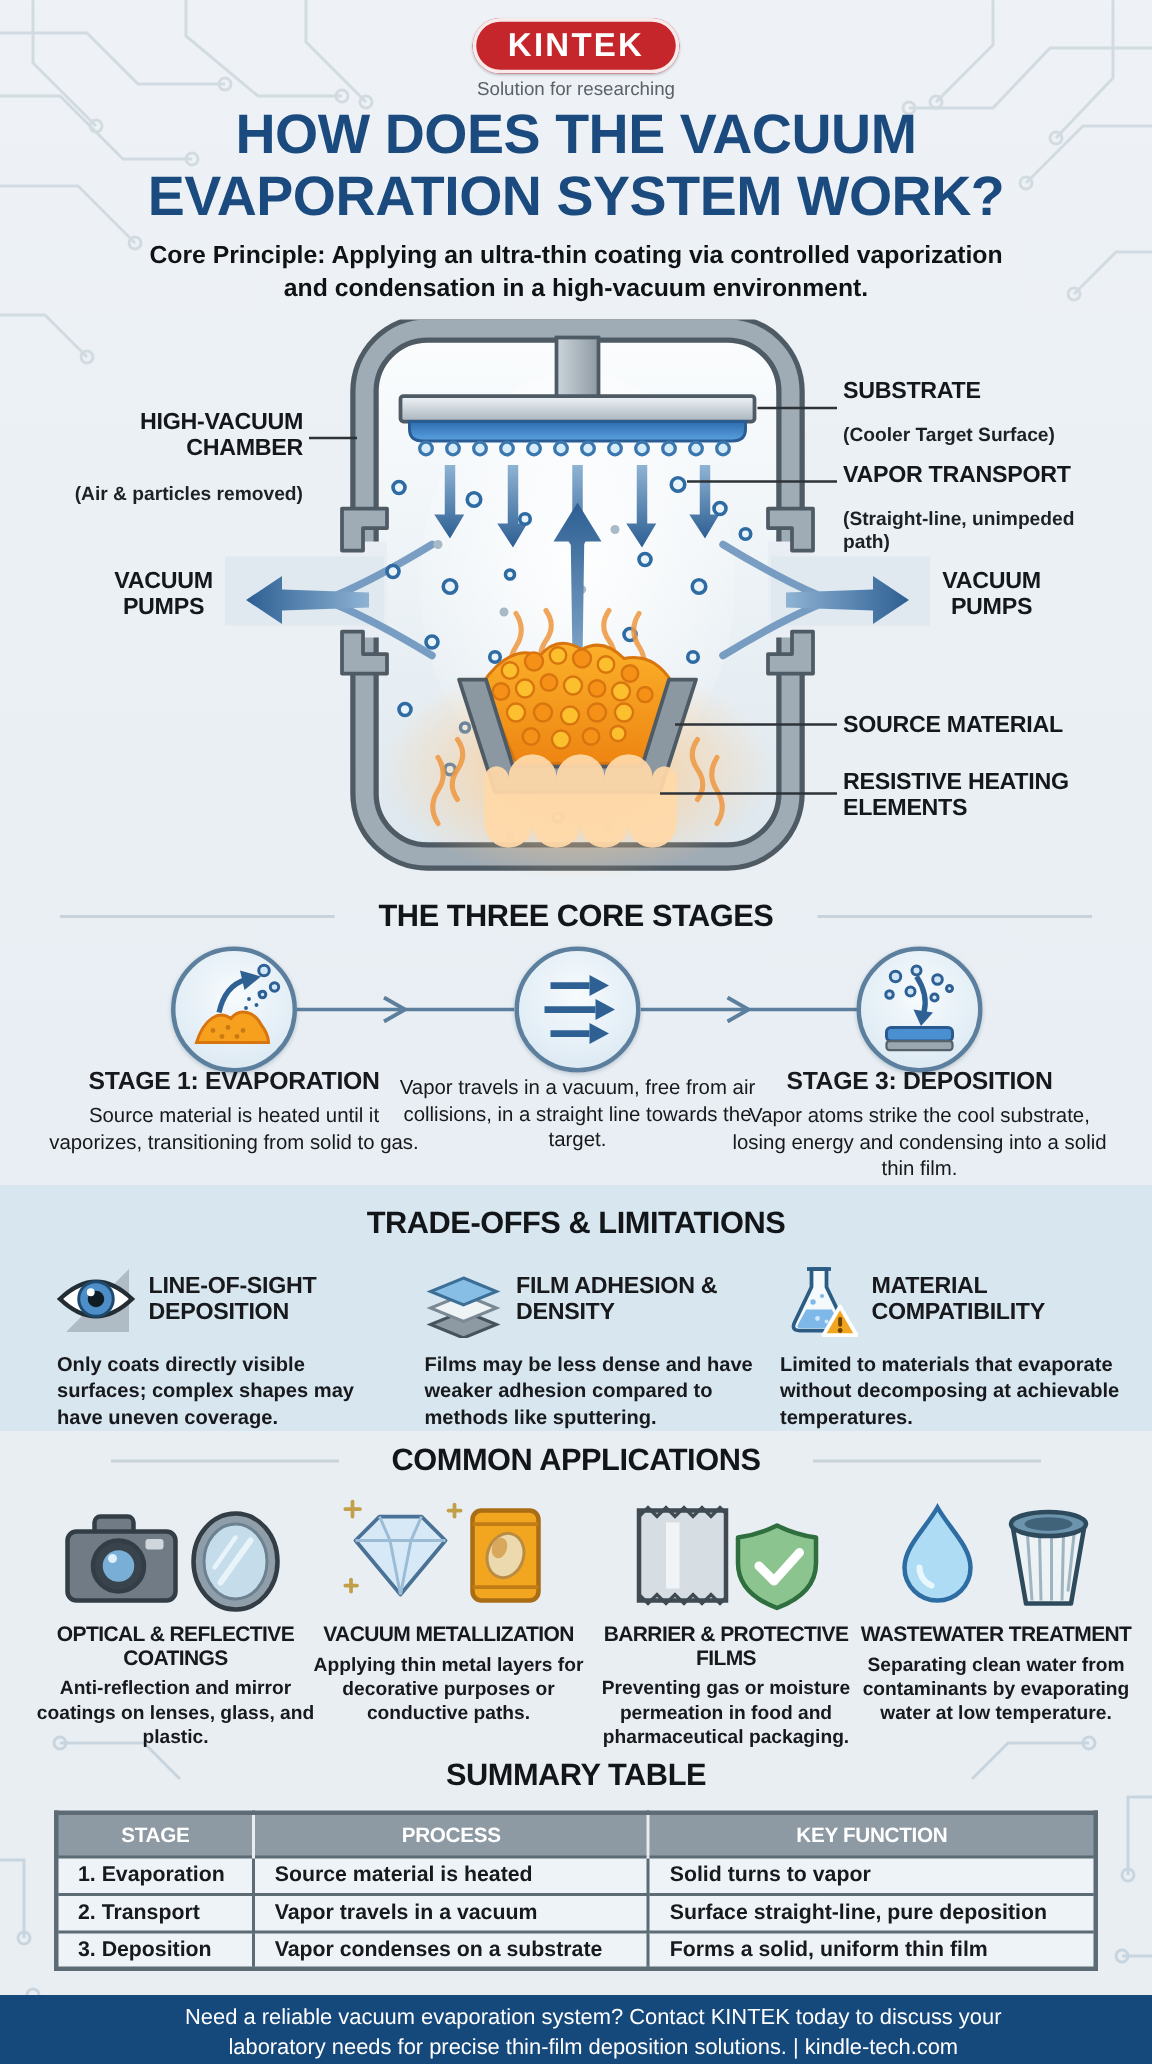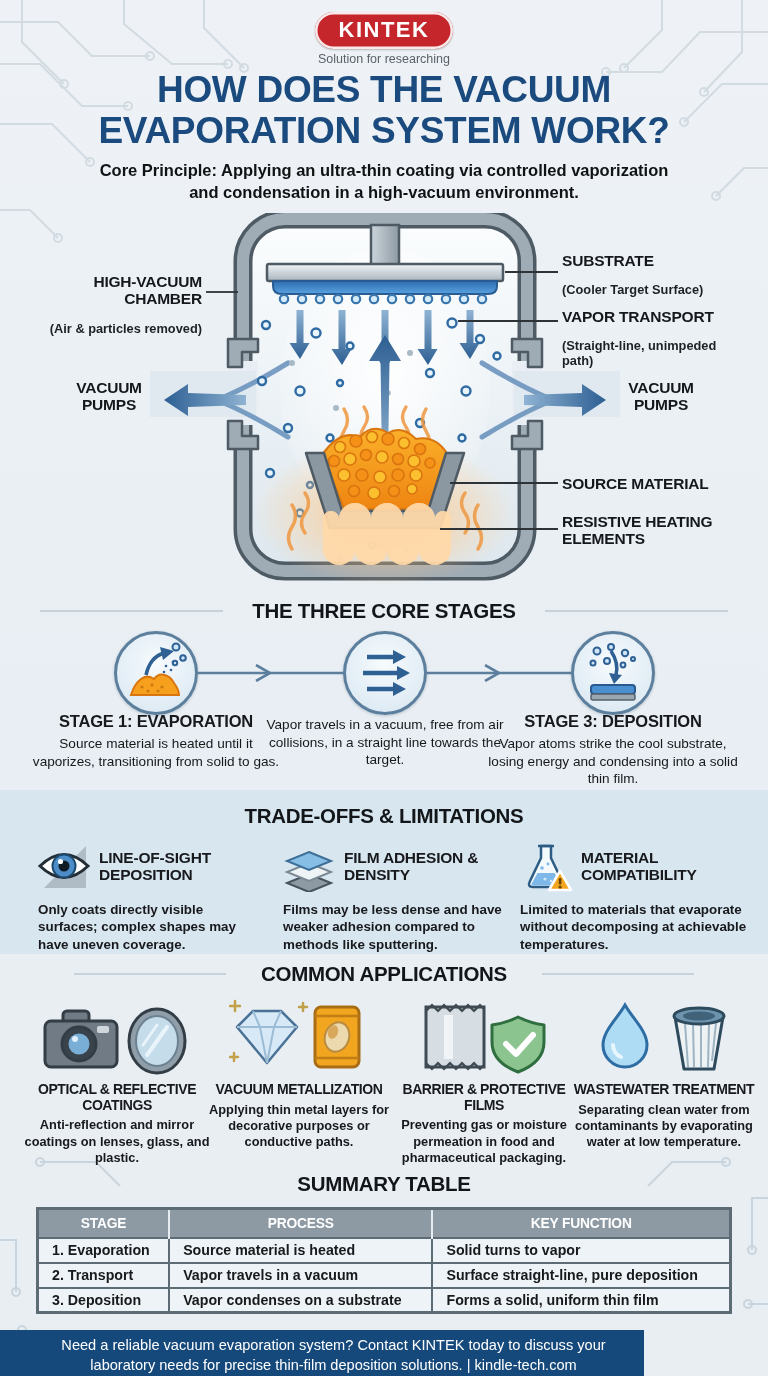--- a/index.html
+++ b/index.html
@@ -54,21 +54,21 @@
   .app-desc{margin-top:4px;font-size:12.8px;font-weight:700;line-height:1.28;}
   
   .sum-table{position:absolute;top:1207px;left:36px;width:696px;border-collapse:collapse;z-index:2;
     border:3px solid #5d6b75;background:#edf3f6;}
   .sum-table th{background:#8d9aa4;color:#fff;font-size:13.8px;font-weight:800;height:29px;
     border-left:2px solid #e6ecef;letter-spacing:-0.2px;}
   .sum-table th:first-child{border-left:none;}
   .sum-table td{border:2px solid #5d6b75;font-size:14.2px;font-weight:700;height:25px;
     padding:2px 0 2px 13px;background:#edf3f6;}
   
-  .footer{position:absolute;top:1330px;left:0;width:644px;height:46px;background:#16497b;z-index:2;
+  .footer{position:absolute;top:1330px;left:0;width:768px;height:46px;background:#16497b;z-index:2;
     color:#fff;text-align:center;font-size:14.6px;line-height:1.4;padding-top:5px;padding-left:23px;}
   .footer b{font-weight:400;}
 </style>
 </head>
 <body>
 
 <div id="poster">
 
   <svg class="layer" width="768" height="1376">
     <g fill="none" stroke="#d2dbe2" stroke-width="2">

